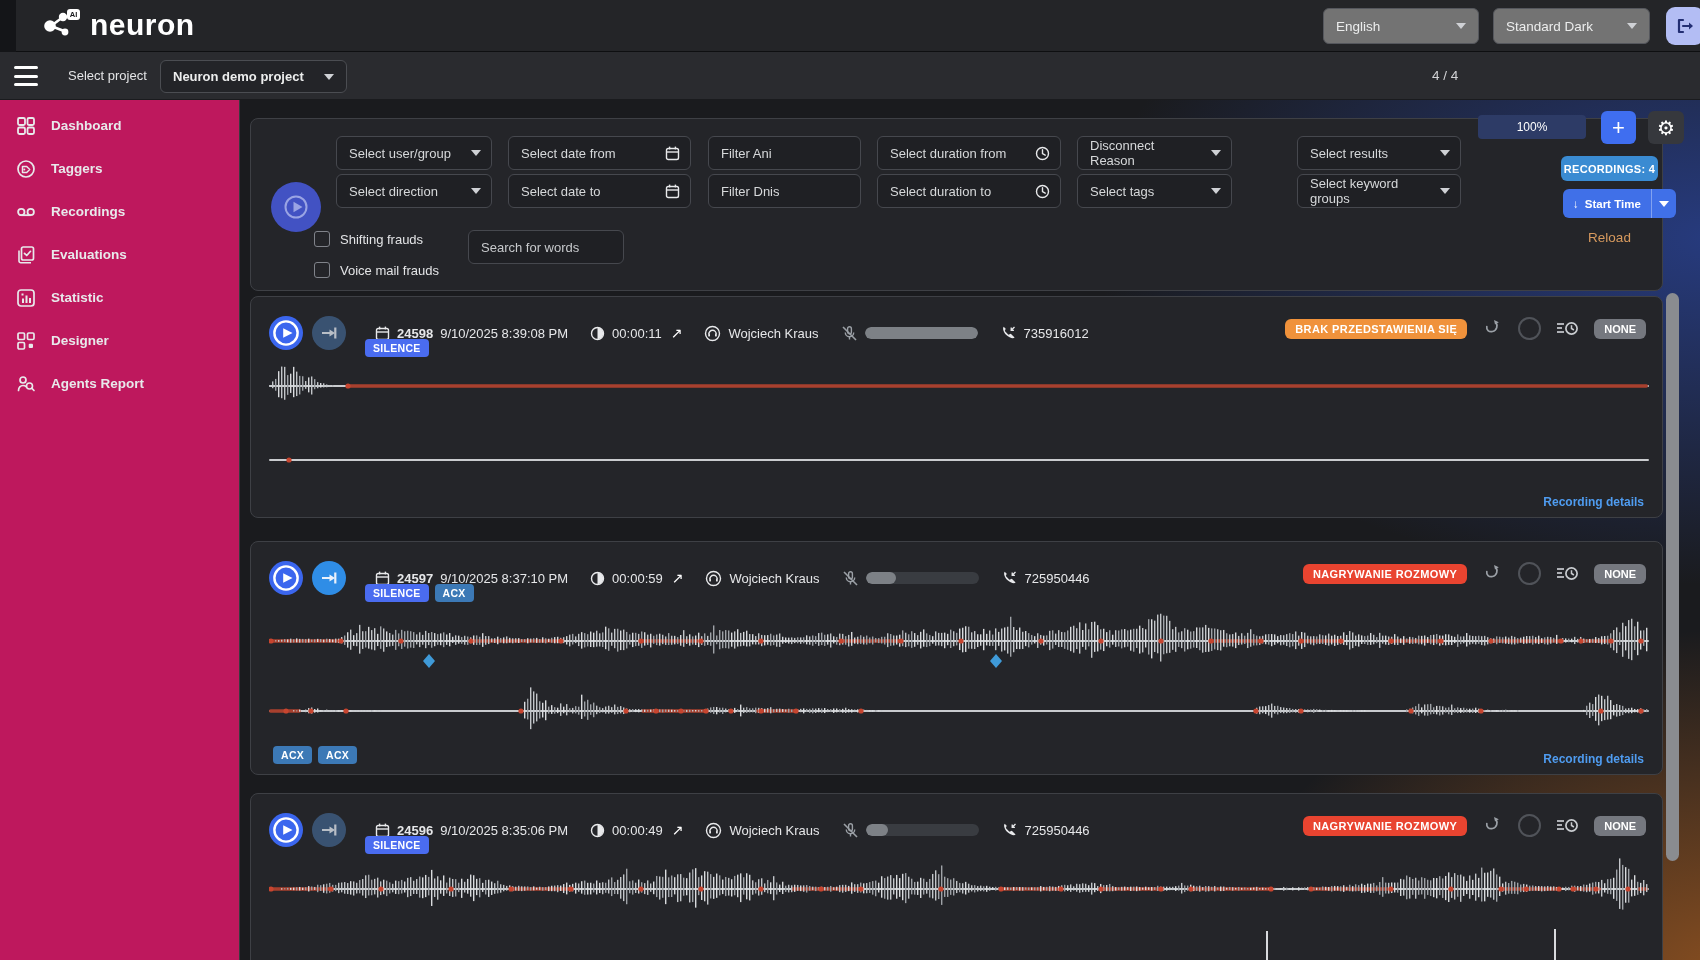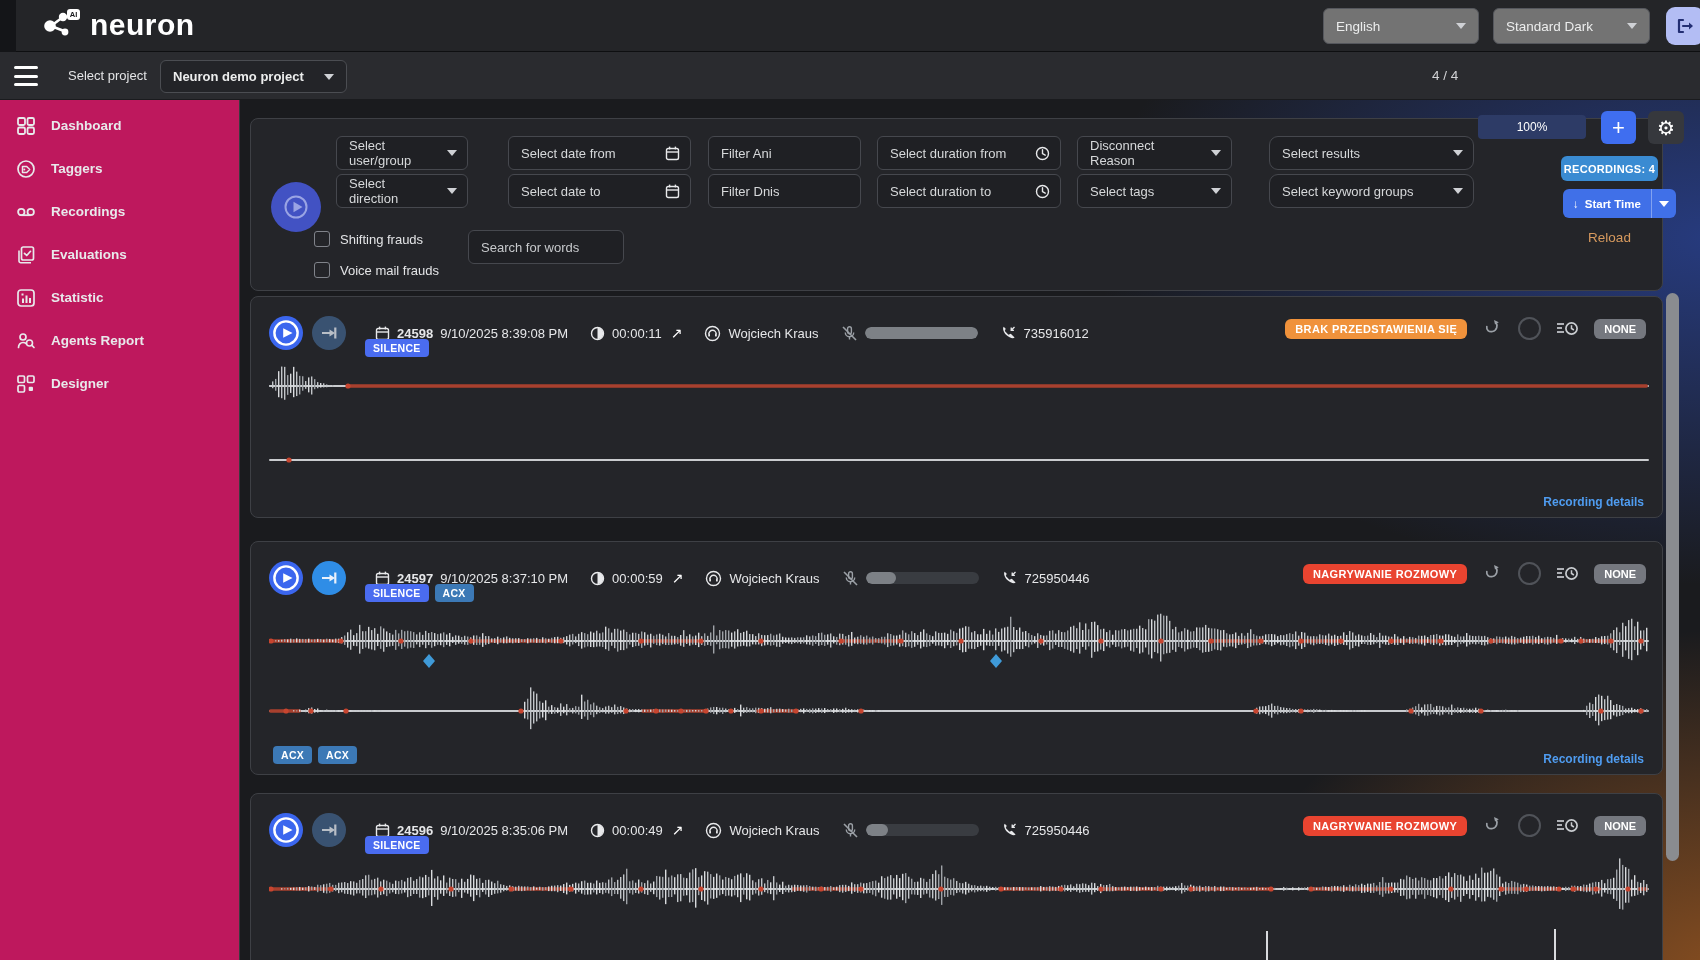--- a/index.html
+++ b/index.html
@@ -53,23 +53,23 @@
       radial-gradient(820px 560px at 102% 102%, rgba(208,112,34,0.60), rgba(208,112,34,0) 62%),
       #1a1b1e; }
 
   .filter-card { position:absolute; left:10px; top:18px; width:1413px; height:173px; background:#242529;
     border:1px solid #3e4045; border-radius:8px; }
   .big-play { position:absolute; left:19px; top:62px; width:52px; height:52px; border:none; background:none; cursor:pointer; }
   .f-field { position:absolute; height:34px; background:#1f2024; border:1px solid #46484e; border-radius:6px;
     display:flex; align-items:center; justify-content:space-between; padding:0 10px 0 12px;
     font-size:13px; color:#d6d8da; cursor:pointer; }
   .f-r1 { top:17px; } .f-r2 { top:55px; }
-  .fc1 { left:85px;  width:132px; } .fc2 { left:257px; width:183px; }
+  .fc1 { left:85px;  width:156px; } .fc2 { left:257px; width:183px; }
   .fc3 { left:457px; width:153px; } .fc4 { left:626px; width:184px; }
-  .fc5 { left:826px; width:155px; } .fc6 { left:1018px; width:205px;border-radius:9px; }
+  .fc5 { left:826px; width:155px; } .fc6 { left:1046px; width:164px; }
   .chk-row { position:absolute; left:63px; display:flex; align-items:center; gap:10px; font-size:13px; color:#e3e4e6; cursor:pointer; }
   .chk { width:16px; height:16px; border:1.6px solid #80838a; border-radius:3px; background:transparent; }
   .search-words { position:absolute; left:217px; top:111px; width:156px; height:34px; background:#1f2024;
     border:1px solid #46484e; border-radius:6px; color:#d6d8da; font-size:13px; padding:0 12px;
     font-family:"Liberation Sans","DejaVu Sans",sans-serif; }
   .search-words::placeholder { color:#c7c9cc; }
 
   
   .rec-count { position:absolute; left:1321px; top:56px; width:97px; height:25px; background:#3a8bd2;
     border-radius:6px; font-size:11px; font-weight:bold; color:#fff; letter-spacing:.3px;
@@ -214,35 +214,35 @@
       <rect x="2" y="2" width="16" height="16" rx="3" fill="none" stroke="#e8e9eb" stroke-width="1.7"></rect>
       <rect x="5.5" y="5.5" width="2" height="2" fill="#e8e9eb"></rect>
       <rect x="6" y="10.5" width="2" height="4.5" fill="#e8e9eb"></rect>
       <rect x="9.5" y="7.5" width="2" height="7.5" fill="#e8e9eb"></rect>
       <rect x="13" y="10" width="2" height="5" fill="#e8e9eb"></rect>
     </svg>
     <span>Statistic</span>
   </div>
   <div class="nav-item">
     <svg width="20" height="20" viewBox="0 0 20 20">
+      <rect x="2" y="2" width="6.5" height="6.5" rx="1.2" fill="none" stroke="#e8e9eb" stroke-width="1.7"></rect>
+      <rect x="11.5" y="2" width="6.5" height="6.5" rx="1.2" fill="none" stroke="#e8e9eb" stroke-width="1.7"></rect>
+      <rect x="2" y="11.5" width="6.5" height="6.5" rx="1.2" fill="none" stroke="#e8e9eb" stroke-width="1.7"></rect>
+      <rect x="12.7" y="12.7" width="4.3" height="4.3" rx="1" fill="#e8e9eb"></rect>
+    </svg>
+    <span>Designer</span>
+  </div>
+  <div class="nav-item">
+    <svg width="20" height="20" viewBox="0 0 20 20">
       <circle cx="7" cy="6" r="3" fill="none" stroke="#e8e9eb" stroke-width="1.7"></circle>
       <path d="M2.5,16.5 c0,-3.2 2,-5 4.5,-5 1.3,0 2.4,0.4 3.2,1.2" fill="none" stroke="#e8e9eb" stroke-width="1.7" stroke-linecap="round"></path>
       <circle cx="13.5" cy="12" r="3" fill="none" stroke="#e8e9eb" stroke-width="1.6"></circle>
       <line x1="15.7" y1="14.2" x2="18" y2="16.5" stroke="#e8e9eb" stroke-width="1.7" stroke-linecap="round"></line>
     </svg>
     <span>Agents Report</span>
-  </div>
-  <div class="nav-item">
-    <svg width="20" height="20" viewBox="0 0 20 20">
-      <rect x="2" y="2" width="6.5" height="6.5" rx="1.2" fill="none" stroke="#e8e9eb" stroke-width="1.7"></rect>
-      <rect x="11.5" y="2" width="6.5" height="6.5" rx="1.2" fill="none" stroke="#e8e9eb" stroke-width="1.7"></rect>
-      <rect x="2" y="11.5" width="6.5" height="6.5" rx="1.2" fill="none" stroke="#e8e9eb" stroke-width="1.7"></rect>
-      <rect x="12.7" y="12.7" width="4.3" height="4.3" rx="1" fill="#e8e9eb"></rect>
-    </svg>
-    <span>Designer</span>
   </div>
 </aside>
 
 <main class="content">
 
   <section class="filter-card">
     <button class="big-play">
       <svg width="52" height="52" viewBox="0 0 52 52">
         <circle cx="26" cy="26" r="25" fill="#4252c3"></circle>
         <circle cx="26" cy="26" r="10.5" fill="none" stroke="#9aa4e4" stroke-width="2"></circle>

